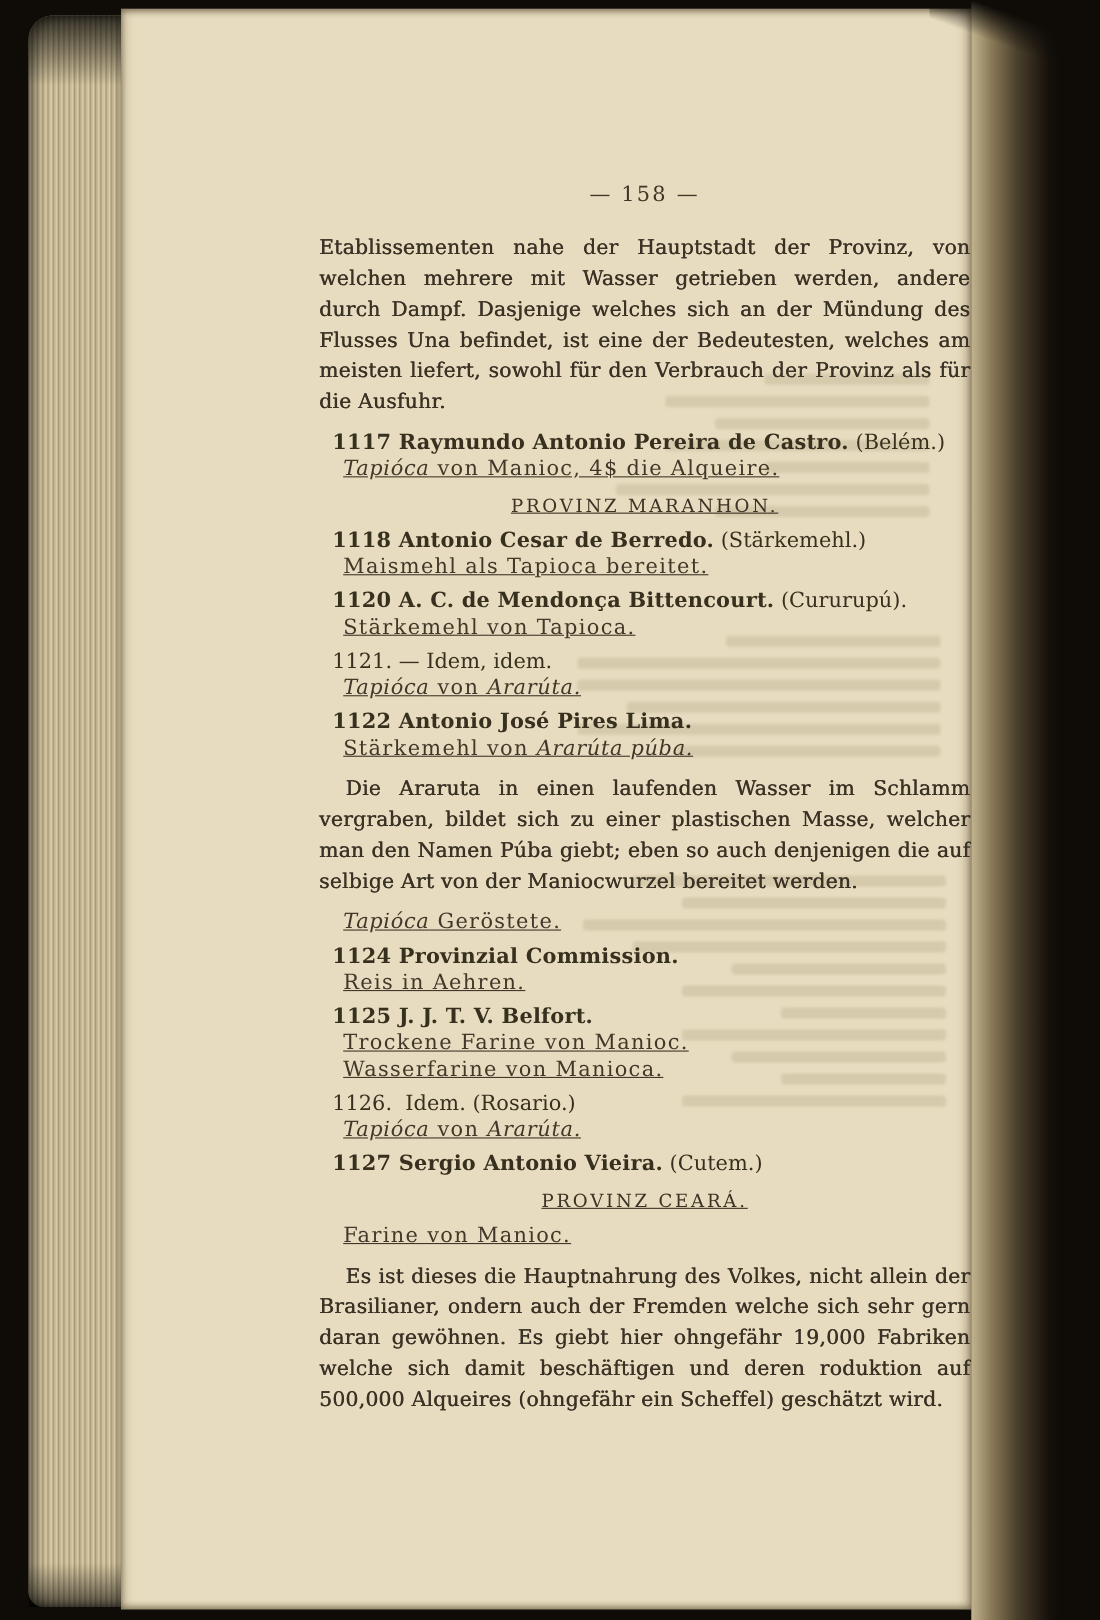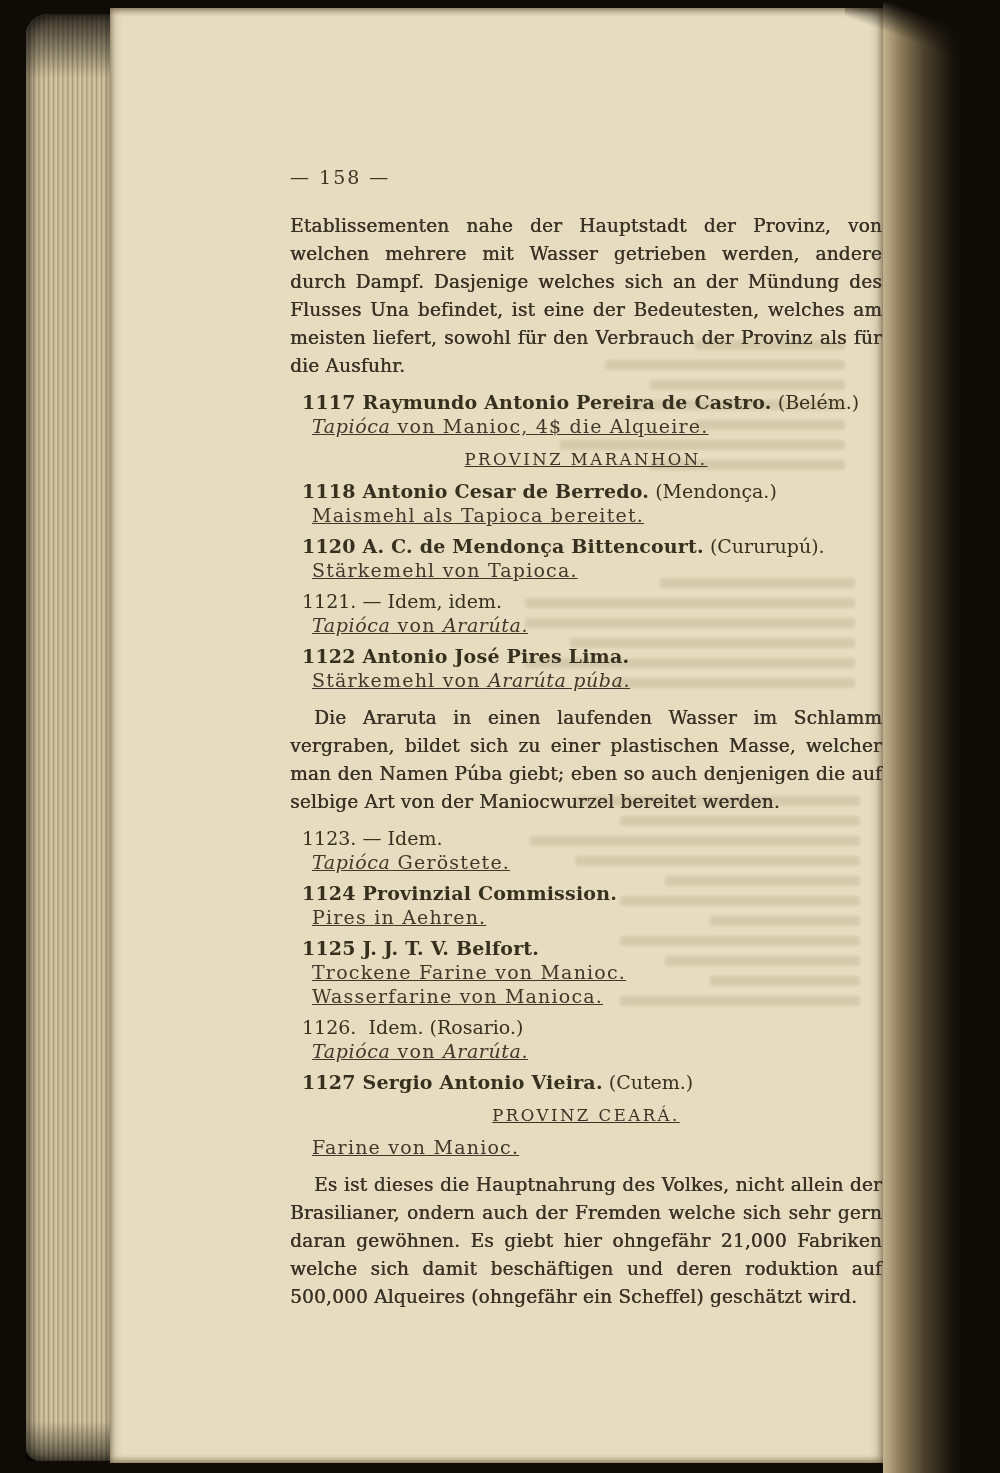--- a/index.html
+++ b/index.html
@@ -52,21 +52,21 @@
   .bleed .w4{width:240px}.bleed .w5{width:285px}.bleed .w6{width:330px}
   .bleed-a{left:395px;top:322px;width:340px}
   .bleed-b{left:365px;top:560px;width:380px}
   .bleed-c{left:400px;top:778px;width:350px}
   
   .content{
     position:absolute;left:180px;top:158px;width:592px;
     color:#42382a;
   }
   .pageno{
-    text-align:left;font-size:19px;letter-spacing:2px;color:#3f3526;
+    text-align:center;font-size:19px;letter-spacing:2px;color:#3f3526;
     margin:0 0 24px 0;
   }
   .frak{
     font-size:18.5px;line-height:28px;text-align:justify;
     letter-spacing:.2px;color:#3b3226;margin:12px 0 10px 0;
     text-shadow:.4px 0 0 currentColor;
   }
   .frak.indent{text-indent:24px;}
   .entry{margin:0 12px 7px 0;}
   .e-head{
@@ -128,21 +128,21 @@
     <p class="frak">Etablissementen nahe der Hauptstadt der Provinz, von welchen mehrere mit Wasser getrieben werden, andere durch Dampf. Dasjenige welches sich an der Mündung des Flusses Una befindet, ist eine der Bedeutesten, welches am meisten liefert, sowohl für den Verbrauch der Provinz als für die Ausfuhr.</p>
 
     <div class="entry">
       <div class="e-head"><b>1117 Raymundo Antonio Pereira de Castro.</b><span> (Belém.)</span></div>
       <div class="e-line"><i>Tapióca</i><span> von Manioc, 4$ die Alqueire.</span></div>
     </div>
 
     <div class="sect">PROVINZ MARANHON.</div>
 
     <div class="entry">
-      <div class="e-head"><b>1118 Antonio Cesar de Berredo.</b><span> (Mendonça.)</span></div>
+      <div class="e-head"><b>1118 Antonio Cesar de Berredo.</b><span> (Stärkemehl.)</span></div>
       <div class="e-line"><span>Maismehl als Tapioca bereitet.</span></div>
     </div>
 
 
     <div class="entry">
       <div class="e-head"><b>1120 A. C. de Mendonça Bittencourt.</b><span> (Cururupú).</span></div>
       <div class="e-line"><span>Stärkemehl von Tapioca.</span></div>
     </div>
 
     <div class="entry">
@@ -151,27 +151,26 @@
     </div>
 
     <div class="entry">
       <div class="e-head"><b>1122 Antonio José Pires Lima.</b></div>
       <div class="e-line"><span>Stärkemehl von </span><i>Ararúta púba.</i></div>
     </div>
 
     <p class="frak indent">Die Araruta in einen laufenden Wasser im Schlamm vergraben, bildet sich zu einer plastischen Masse, welcher man den Namen Púba giebt; eben so auch denjenigen die auf selbige Art von der Maniocwurzel bereitet werden.</p>
 
     <div class="entry">
-      <div class="e-head"><span>1123. — Idem.</span></div>
       <div class="e-line"><i>Tapióca</i><span> Geröstete.</span></div>
     </div>
 
     <div class="entry">
       <div class="e-head"><b>1124 Provinzial Commission.</b></div>
-      <div class="e-line"><span>Pires in Aehren.</span></div>
+      <div class="e-line"><span>Reis in Aehren.</span></div>
     </div>
 
     <div class="entry">
       <div class="e-head"><b>1125 J. J. T. V. Belfort.</b></div>
       <div class="e-line"><span>Trockene Farine von Manioc.</span></div>
       <div class="e-line"><span>Wasserfarine von Manioca.</span></div>
     </div>
 
     <div class="entry">
       <div class="e-head"><span>1126.&nbsp;&nbsp;Idem. (Rosario.)</span></div>
@@ -181,19 +180,19 @@
     <div class="entry">
       <div class="e-head"><b>1127 Sergio Antonio Vieira.</b><span> (Cutem.)</span></div>
     </div>
 
     <div class="sect">PROVINZ CEARÁ.</div>
 
     <div class="entry">
       <div class="e-line"><span>Farine von Manioc.</span></div>
     </div>
 
-    <p class="frak indent">Es ist dieses die Hauptnahrung des Volkes, nicht allein der Brasilianer, ondern auch der Fremden welche sich sehr gern daran gewöhnen. Es giebt hier ohngefähr 21,000 Fabriken welche sich damit beschäftigen und deren roduktion auf 500,000 Alqueires (ohngefähr ein Scheffel) geschätzt wird.</p>
+    <p class="frak indent">Es ist dieses die Hauptnahrung des Volkes, nicht allein der Brasilianer, ondern auch der Fremden welche sich sehr gern daran gewöhnen. Es giebt hier ohngefähr 19,000 Fabriken welche sich damit beschäftigen und deren roduktion auf 500,000 Alqueires (ohngefähr ein Scheffel) geschätzt wird.</p>
 
   </div>
 </div>
 
 <div class="under-page"></div>
 <div class="corner-cut"></div>
 
 </body></html>

